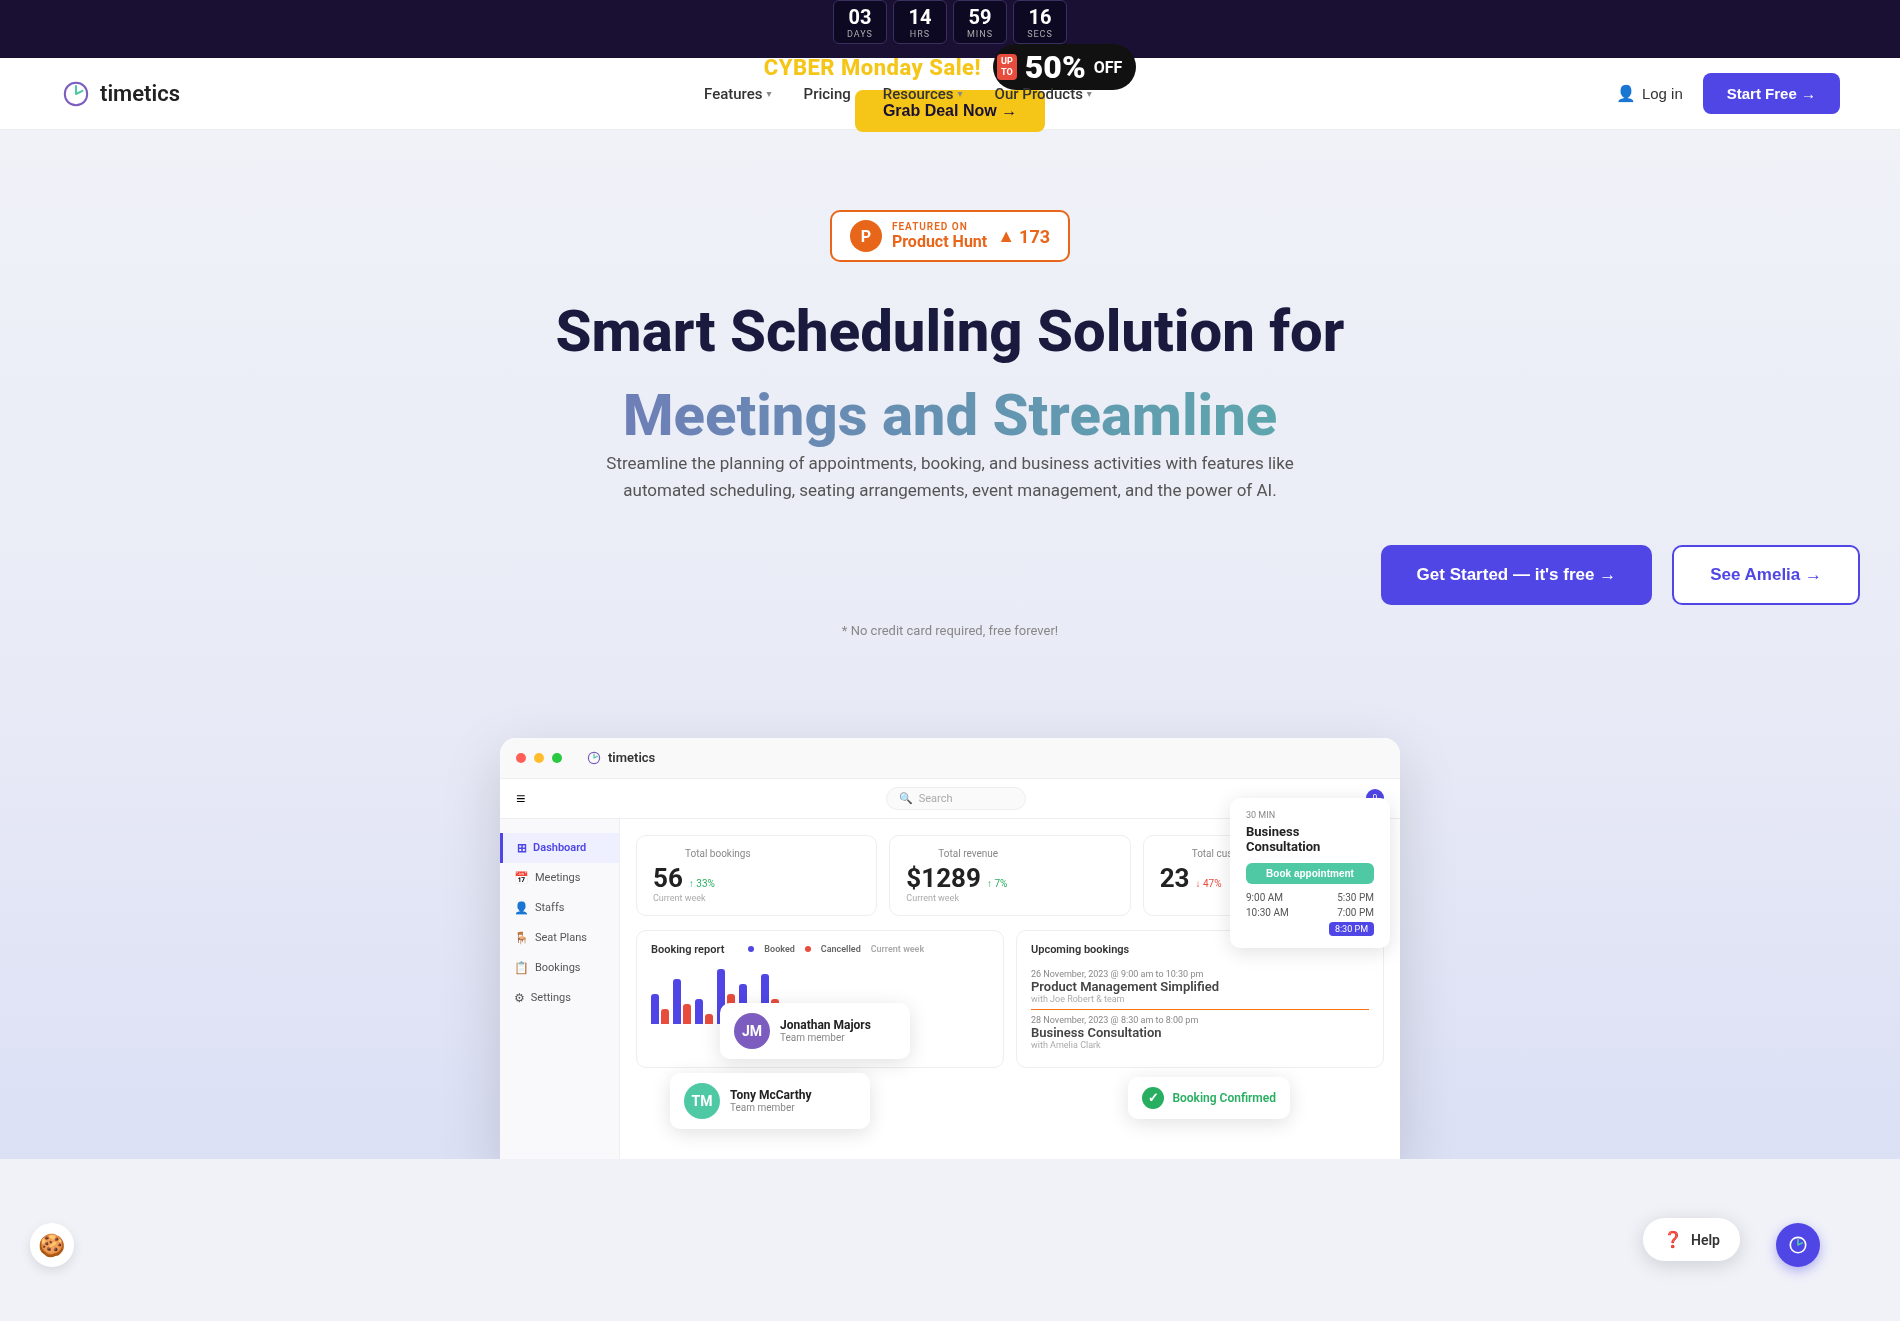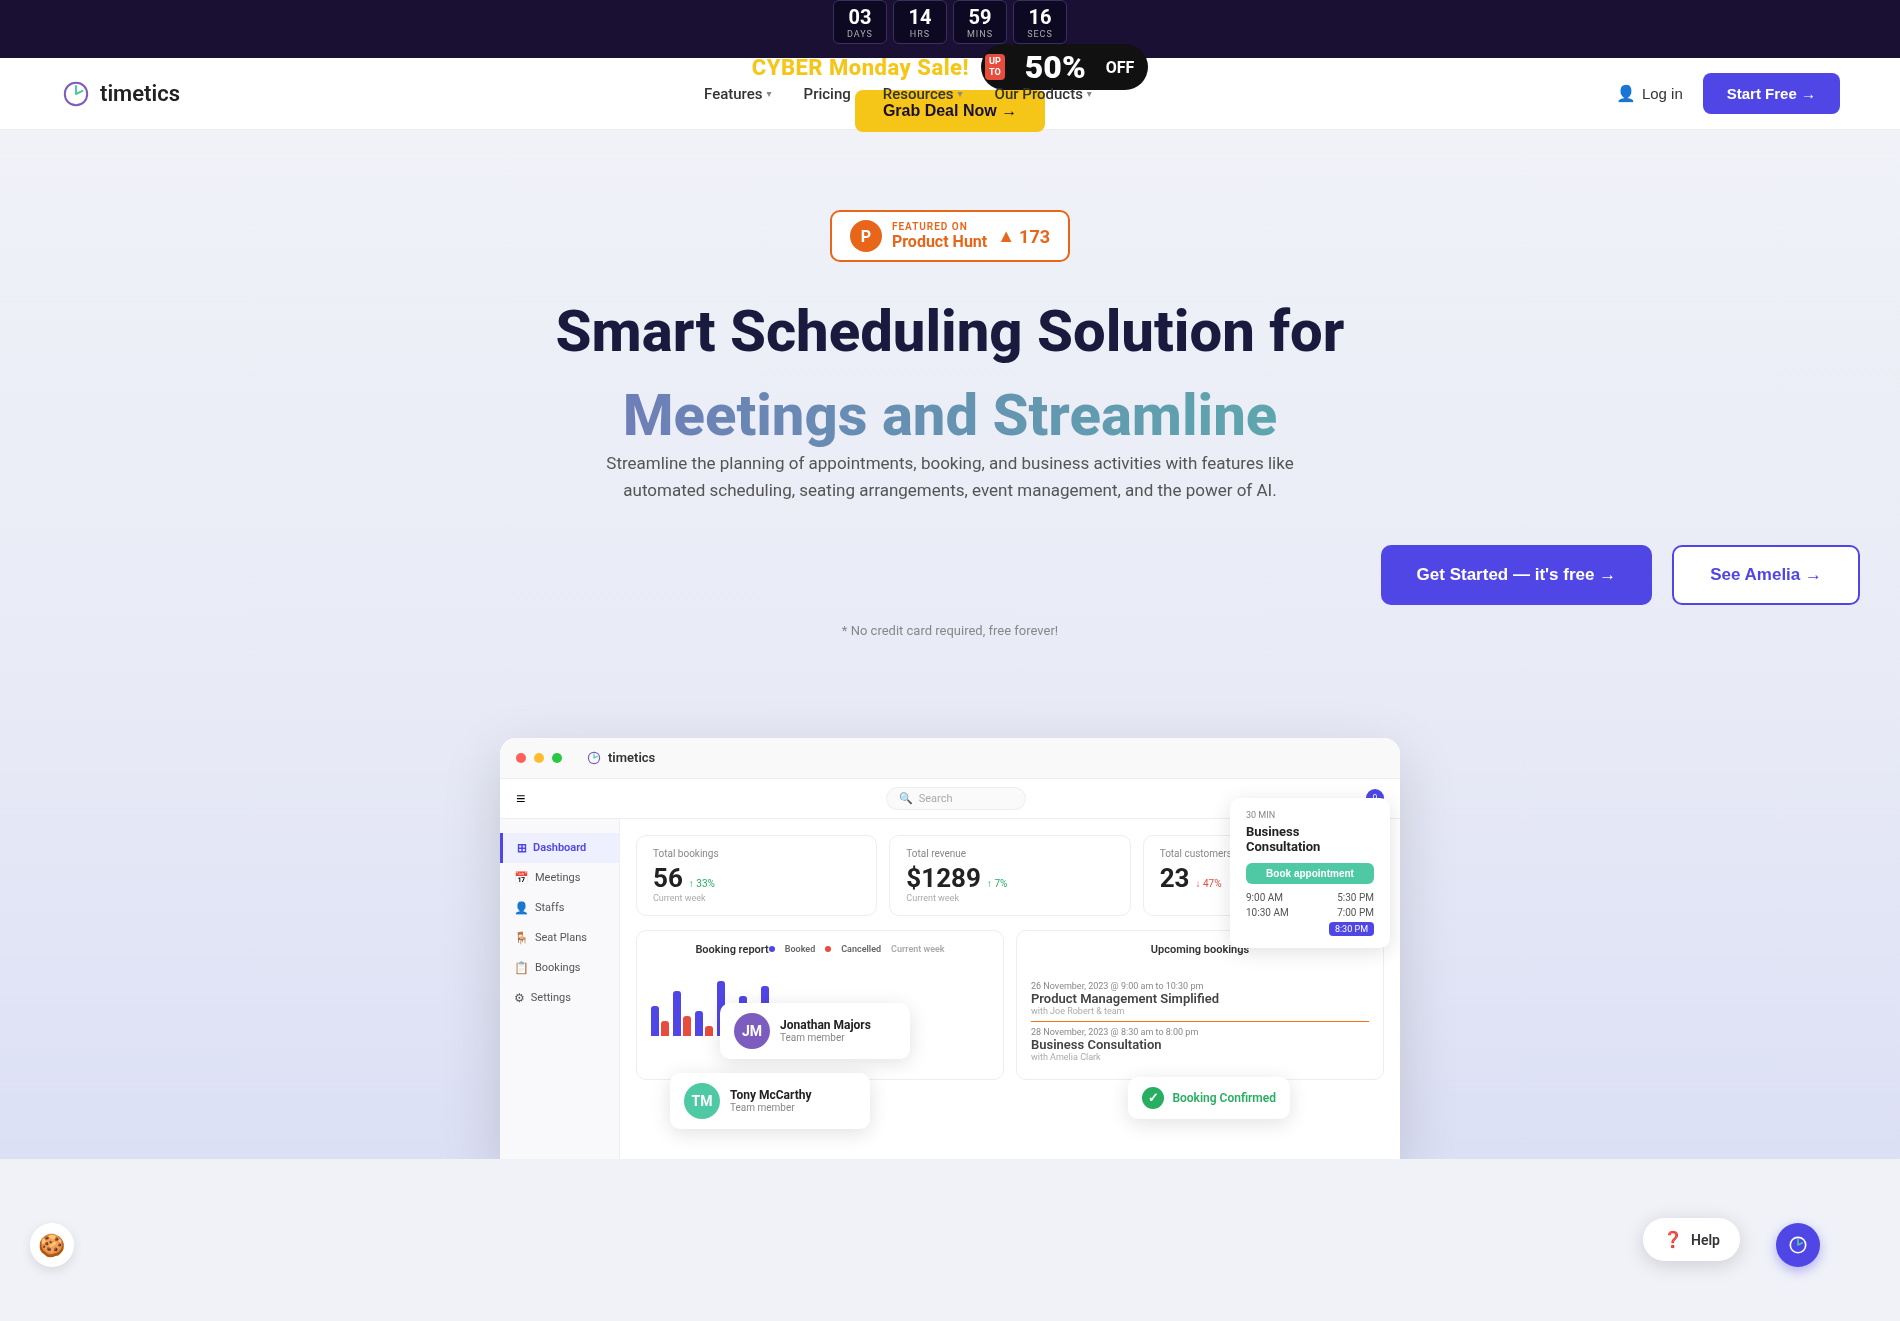--- a/index.html
+++ b/index.html
@@ -48,21 +48,21 @@
       font-weight: 800;
       color: #f5c518;
       letter-spacing: 0.5px;
     }
     .sale-badge {
       display: flex;
       align-items: center;
       background: #111;
       border-radius: 50px;
       padding: 4px 14px 4px 4px;
-      gap: 20px;
+      gap: 8px;
     }
     .sale-badge-up {
       background: #e74c3c;
       color: #fff;
       font-size: 9px;
       font-weight: 700;
       border-radius: 4px;
       padding: 2px 4px;
       line-height: 1.2;
     }
@@ -347,43 +347,44 @@
       gap: 12px;
       margin-bottom: 14px;
     }
     .stat-card {
       background: #fff;
       border: 1px solid #eee;
       border-radius: 10px;
       padding: 12px 16px;
       flex: 1;
     }
-    .stat-label { font-size: 10px; color: #888; margin-bottom: 4px; }
+    .stat-label { font-size: 10px; color: #888; margin-bottom: 4px; margin-left: 32px; }
     .stat-value { font-size: 26px; font-weight: 700; color: #222; }
     .stat-change { font-size: 10px; color: #27ae60; }
     .stat-change.down { color: #e74c3c; }
     .report-row {
       display: flex;
       gap: 12px;
     }
     .report-card {
       background: #fff;
       border: 1px solid #eee;
       border-radius: 10px;
       padding: 12px 14px;
       flex: 1;
     }
     .report-header {
       display: flex;
-      justify-content: center;
-      align-items: center;
-      margin-bottom: 20px;
+      justify-content: flex-start;
+      align-items: center;
+      margin-bottom: 8px;
       font-size: 11px;
       font-weight: 600;
       color: #333;
+      gap: 24px;
     }
     .report-legend {
       display: flex;
       gap: 10px;
       font-size: 9px;
       color: #666;
       align-items: center;
     }
     .legend-dot {
       width: 6px;

